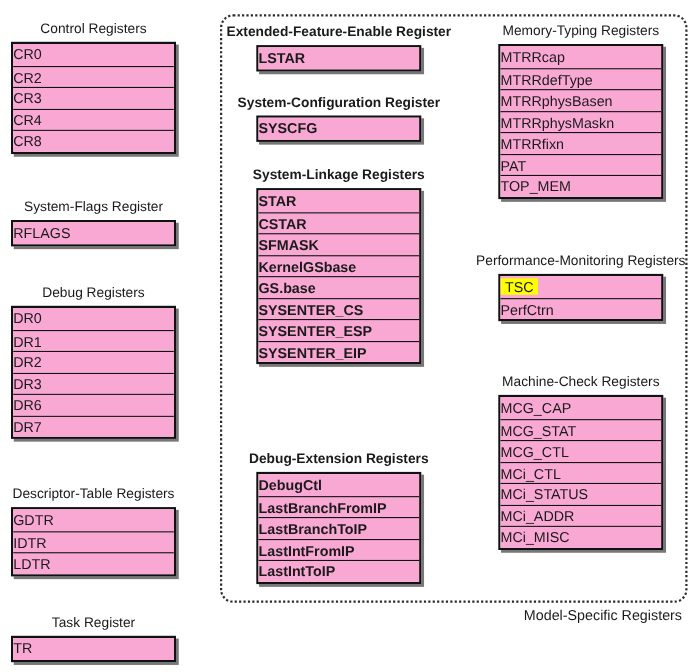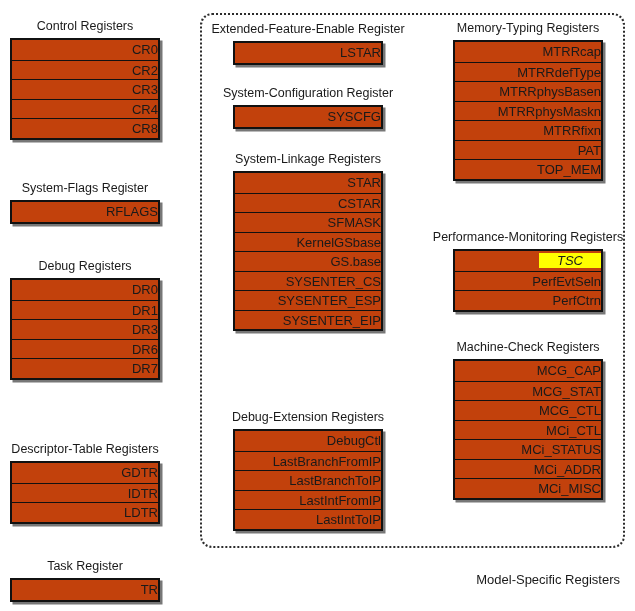--- a/index.html
+++ b/index.html
@@ -19,21 +19,21 @@
     position:absolute;
     left:200px; top:13px;
     width:425px; height:535px;
     border:2px dotted #2b2b2b;
     border-radius:12px;
   }
 
   
   .col { position:absolute; top:0; width:150px; height:100%; }
   .col-left   { left:10px;  }
-  .col-middle { left:233px; }
+  .col-middle { left:233px;font-weight:bold; }
   .col-right  { left:453px; }
 
   
   .group { position:absolute; left:0; width:150px; }
   .group-title {
     position:absolute;
     top:0; left:-45px; width:240px;
     text-align:center;
     font-size:12.5px;
     line-height:14px;
@@ -44,35 +44,34 @@
     position:absolute;
     top:19px; left:0;
     width:150px;
     background:#ffffff;
     border:2px solid #111111;
     box-shadow:2.5px 2.5px 0 var(--shadow);
   }
   .cell {
     height:19.5px;
     line-height:19.5px;
-    text-align:right;
+    text-align:left;
     font-size:13px;
     color:var(--ink);
-    background:#c2410c;
+    background:#f9a8d4;
     overflow:hidden;
     white-space:nowrap;
   }
   .cell + .cell { border-top:1.5px solid #111111; }
 
   .highlight {
     background:var(--highlight);
-    padding:0 18px;
+    padding:0 4px;
     display:inline-block;
     line-height:15px;
-    font-style:italic;
   }
 
   
   [data-key="control-registers"]              { top:19px;  }
   [data-key="system-flags-register"]          { top:181px; }
   [data-key="debug-registers"]                { top:259px; }
   [data-key="descriptor-table-registers"]     { top:442px; }
   [data-key="task-register"]                  { top:559px; }
 
   [data-key="extended-feature-enable-register"] { top:22px;  }
@@ -85,21 +84,20 @@
   [data-key="machine-check-registers"]           { top:340px; }
 
   .msr-caption {
     position:absolute;
     top:552px; left:410px; width:210px;
     text-align:right;
     font-size:13px;
     line-height:16px;
     color:var(--ink);
     white-space:nowrap;
-    margin-top:20px;
   }
 </style>
 </head>
 <body>
 
 <div id="canvas">
 
   <div class="msr-boundary"></div>
 
   <div class="col col-left">
@@ -117,20 +115,21 @@
         <div class="group-title">System-Flags Register</div>
         <div class="stack">
           <div class="cell">RFLAGS</div>
         </div>
       </div>
       <div class="group" data-key="debug-registers">
         <div class="group-title">Debug Registers</div>
         <div class="stack">
           <div class="cell">DR0</div>
           <div class="cell">DR1</div>
+          <div class="cell">DR2</div>
           <div class="cell">DR3</div>
           <div class="cell">DR6</div>
           <div class="cell">DR7</div>
         </div>
       </div>
       <div class="group" data-key="descriptor-table-registers">
         <div class="group-title">Descriptor-Table Registers</div>
         <div class="stack">
           <div class="cell">GDTR</div>
           <div class="cell">IDTR</div>
@@ -191,21 +190,20 @@
           <div class="cell">MTRRphysMaskn</div>
           <div class="cell">MTRRfixn</div>
           <div class="cell">PAT</div>
           <div class="cell">TOP_MEM</div>
         </div>
       </div>
       <div class="group" data-key="performance-monitoring-registers">
         <div class="group-title">Performance-Monitoring Registers</div>
         <div class="stack">
           <div class="cell"><span class="highlight">TSC</span></div>
-          <div class="cell">PerfEvtSeln</div>
           <div class="cell">PerfCtrn</div>
         </div>
       </div>
       <div class="group" data-key="machine-check-registers">
         <div class="group-title">Machine-Check Registers</div>
         <div class="stack">
           <div class="cell">MCG_CAP</div>
           <div class="cell">MCG_STAT</div>
           <div class="cell">MCG_CTL</div>
           <div class="cell">MCi_CTL</div>

